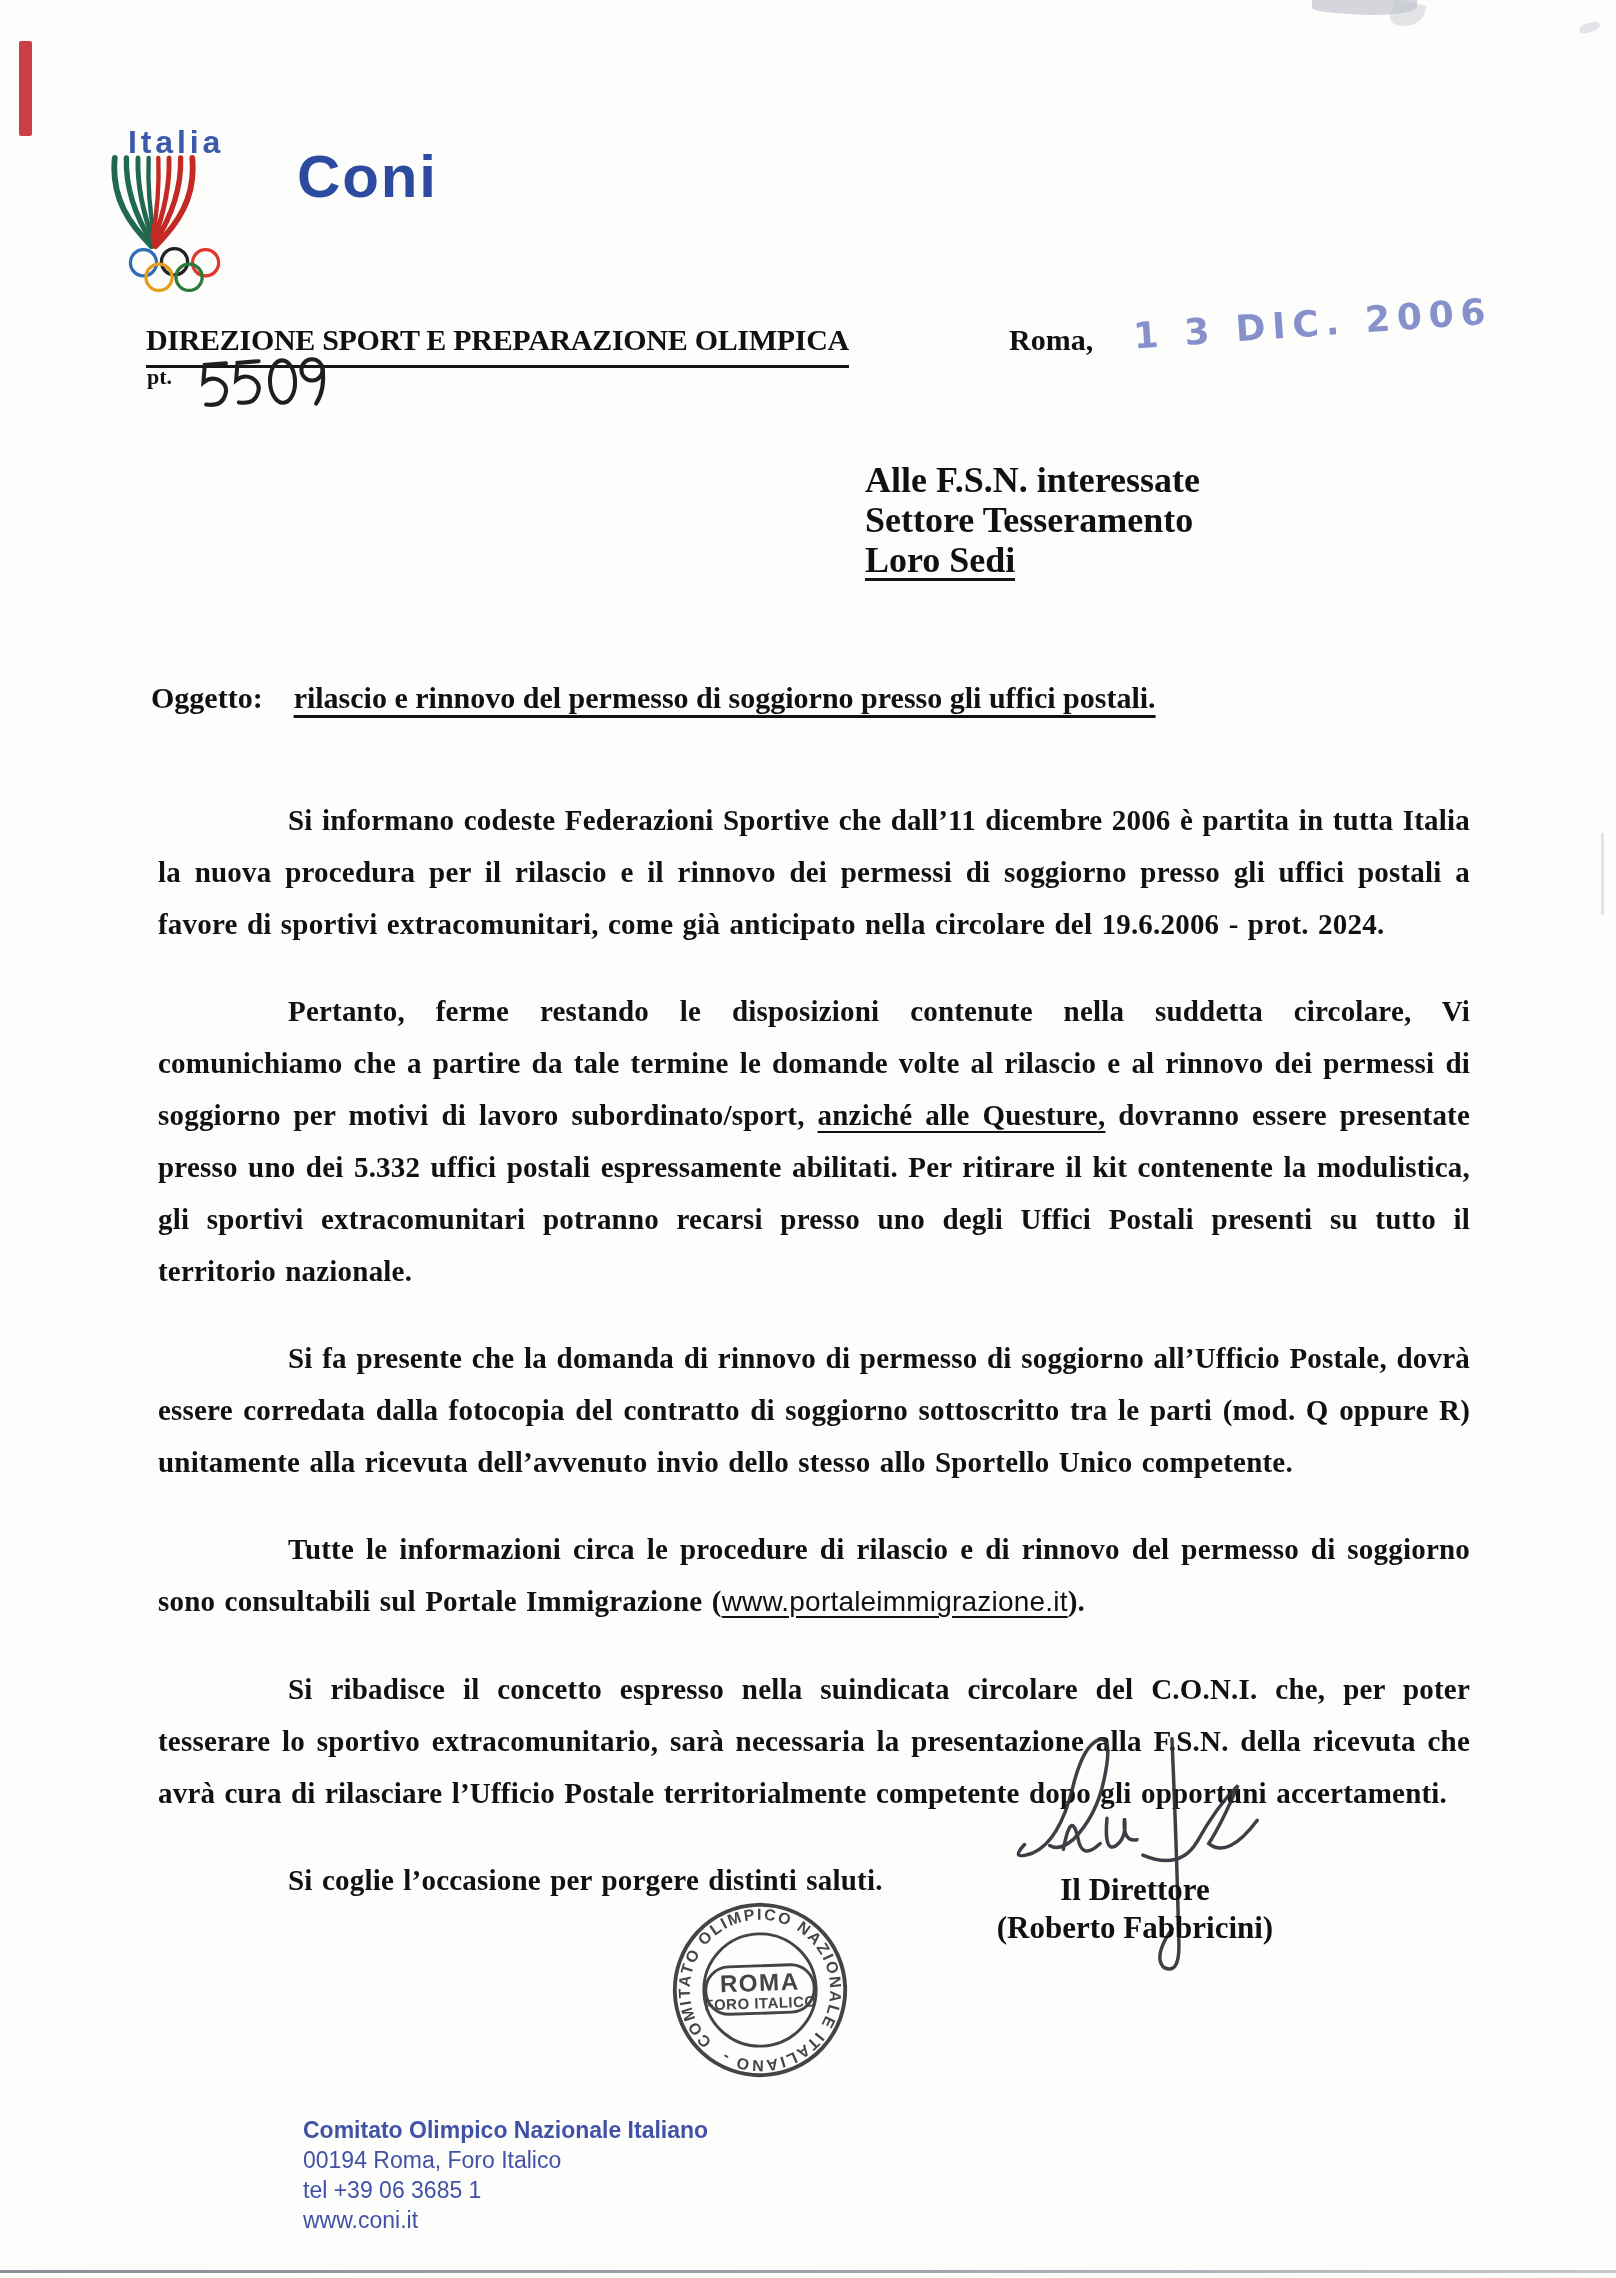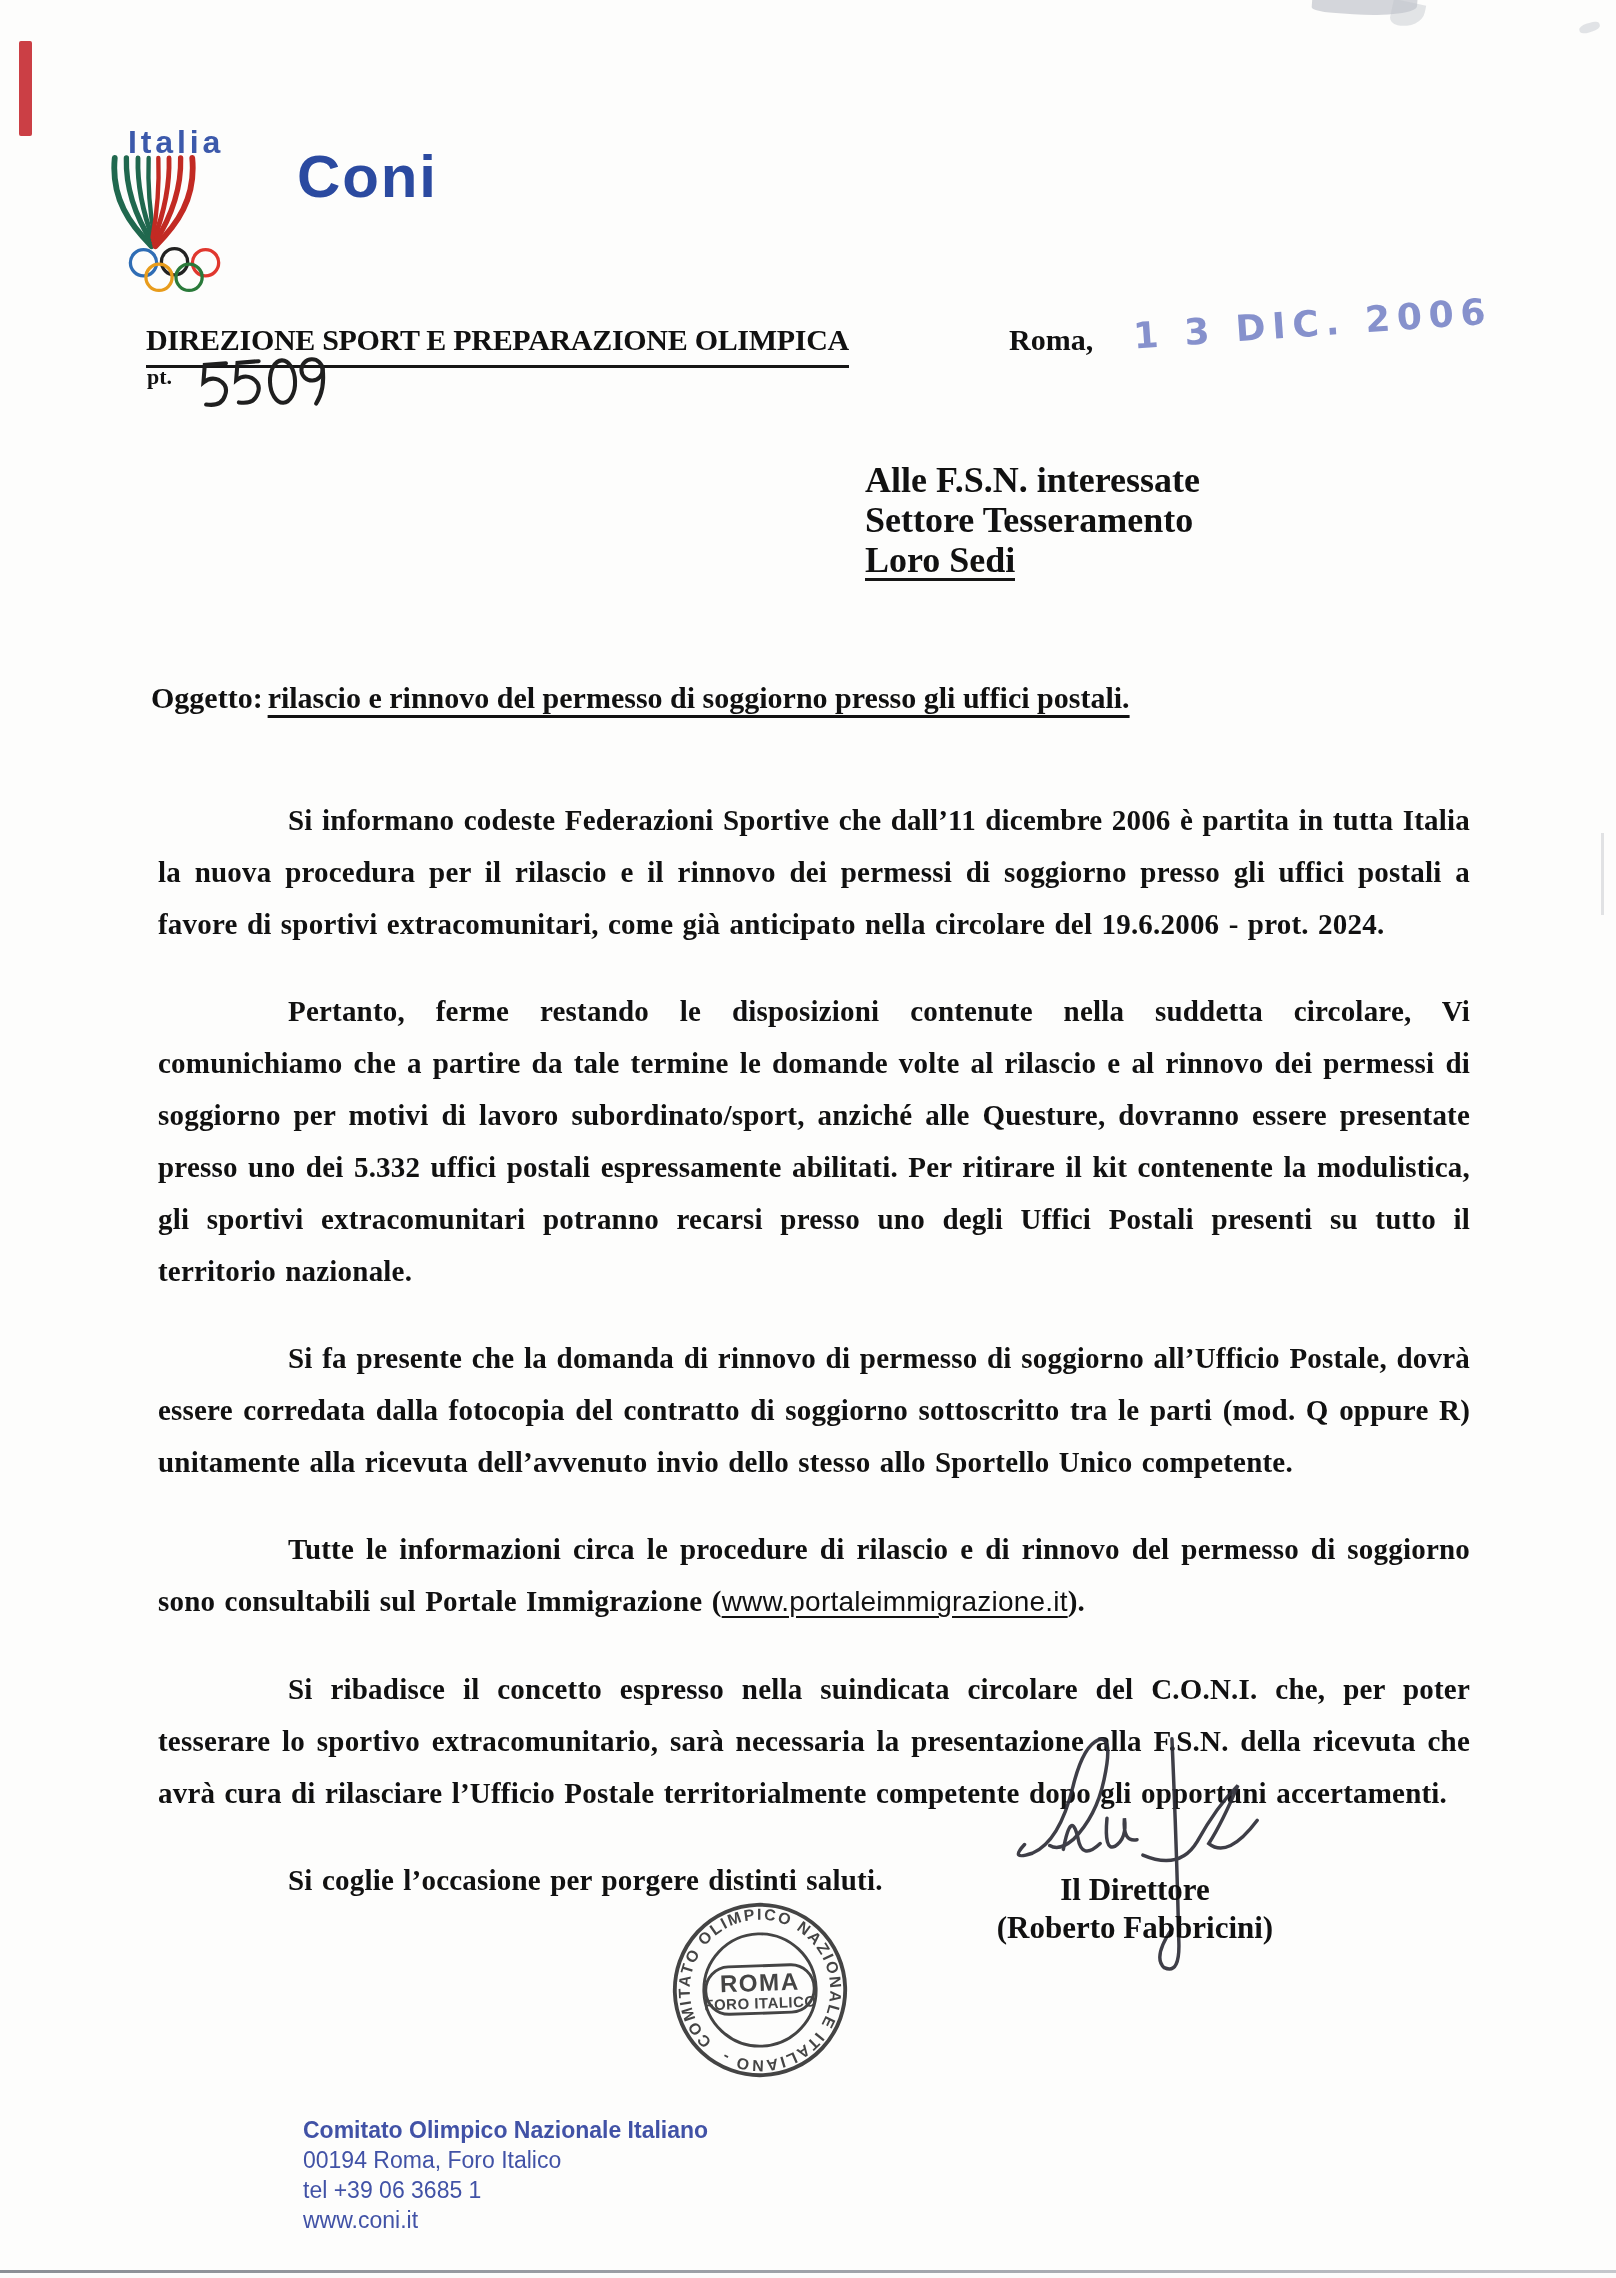--- a/index.html
+++ b/index.html
@@ -31,28 +31,28 @@
   .date-stamp{position:absolute;left:1133px;top:303px;font-family:"DejaVu Sans",sans-serif;font-weight:bold;font-size:36px;letter-spacing:6.8px;color:#7c88c9;transform:rotate(-4deg);opacity:.92;}
   .pt-label{position:absolute;left:147px;top:364px;font-size:22px;font-weight:bold;}
   .protocol-svg{position:absolute;left:197px;top:355px;}
 
   
   .recipient{position:absolute;left:865px;top:460px;font-size:36px;font-weight:bold;line-height:40px;}
   .recipient .u{border-bottom:3.9px solid #161616;display:inline-block;line-height:35px;}
 
   
   .subject{position:absolute;left:151px;top:681px;font-size:30px;font-weight:bold;}
-  .subject .lbl{margin-right:5px;}
+  .subject .lbl{margin-right:31px;}
   .subject .txt{text-decoration:underline;text-decoration-thickness:2.9px;text-underline-offset:6.8px;}
 
   
   .body-block{position:absolute;left:158px;top:794px;width:1312px;font-size:29px;font-weight:bold;line-height:52px;}
   .body-block p{margin:0 0 35px 0;text-align:justify;text-indent:130px;word-spacing:1.9px;letter-spacing:0.2px;}
   .body-block p.closing{text-align:left;}
-  .inline-u{text-decoration-thickness:2.4px;text-underline-offset:5.8px;}
+  .inline-u{text-decoration:underline;text-decoration-thickness:2.4px;text-underline-offset:5.8px;}
   .url-sans{font-family:"Liberation Sans",sans-serif;font-weight:400;font-size:28px;text-decoration:underline;text-decoration-thickness:1.9px;text-underline-offset:4.9px;}
 
   
   .signature-svg{position:absolute;left:1007px;top:1733px;}
   .sig-block{position:absolute;left:975px;top:1871px;width:320px;text-align:center;font-size:31px;font-weight:bold;line-height:38px;}
 
   
   .stamp{position:absolute;left:669px;top:1899px;transform:rotate(-2deg);opacity:.88;}
 
   

